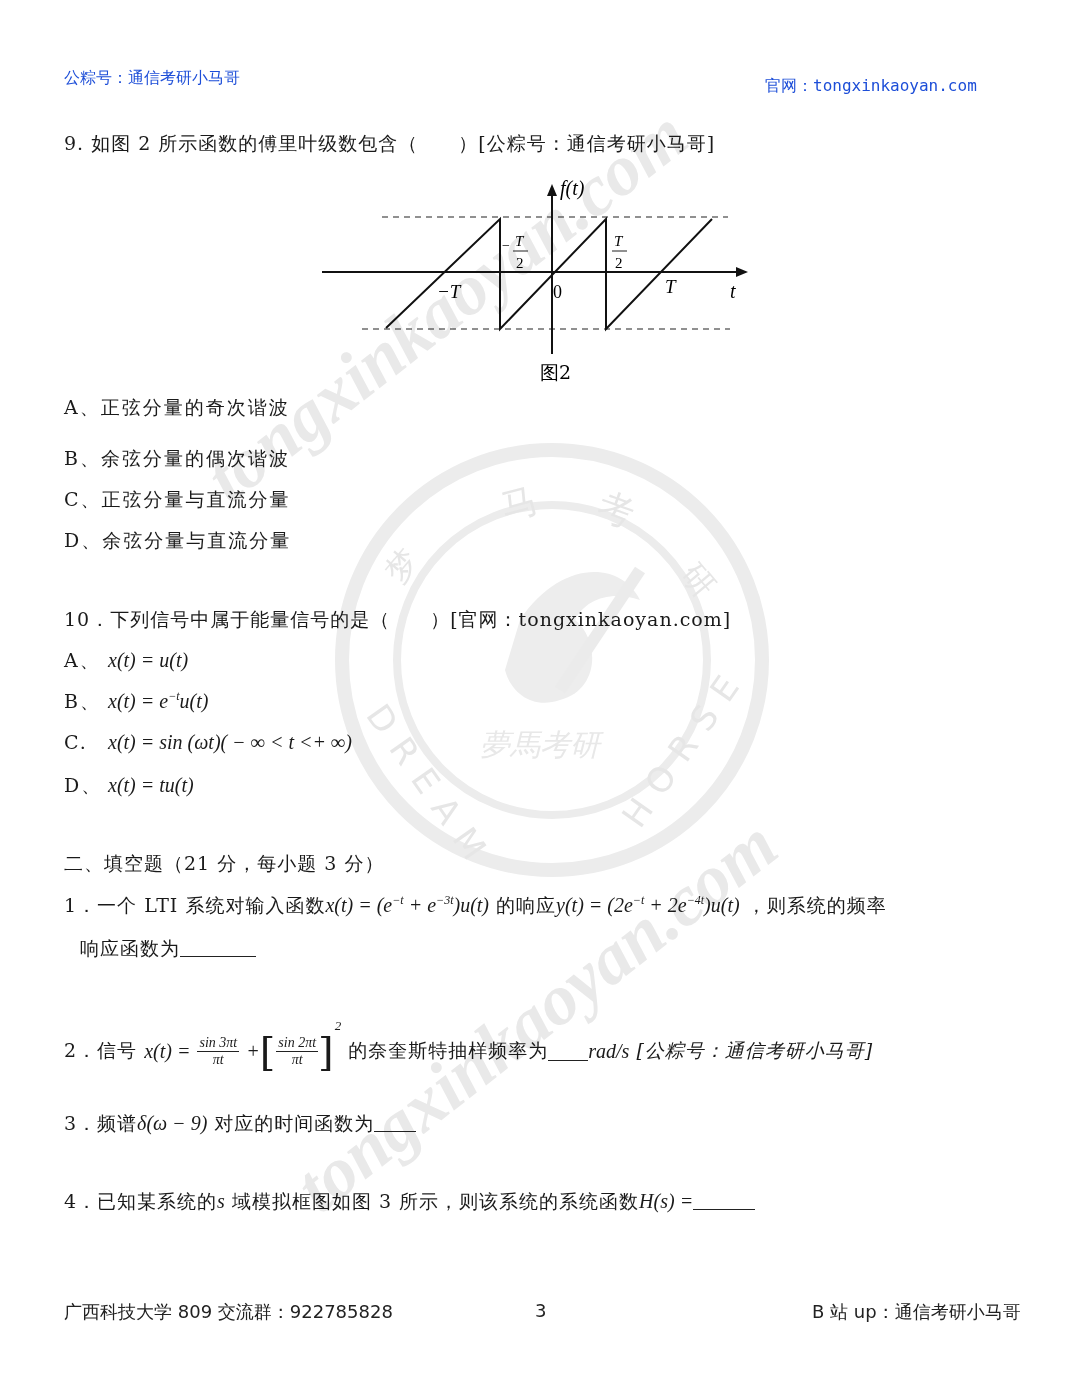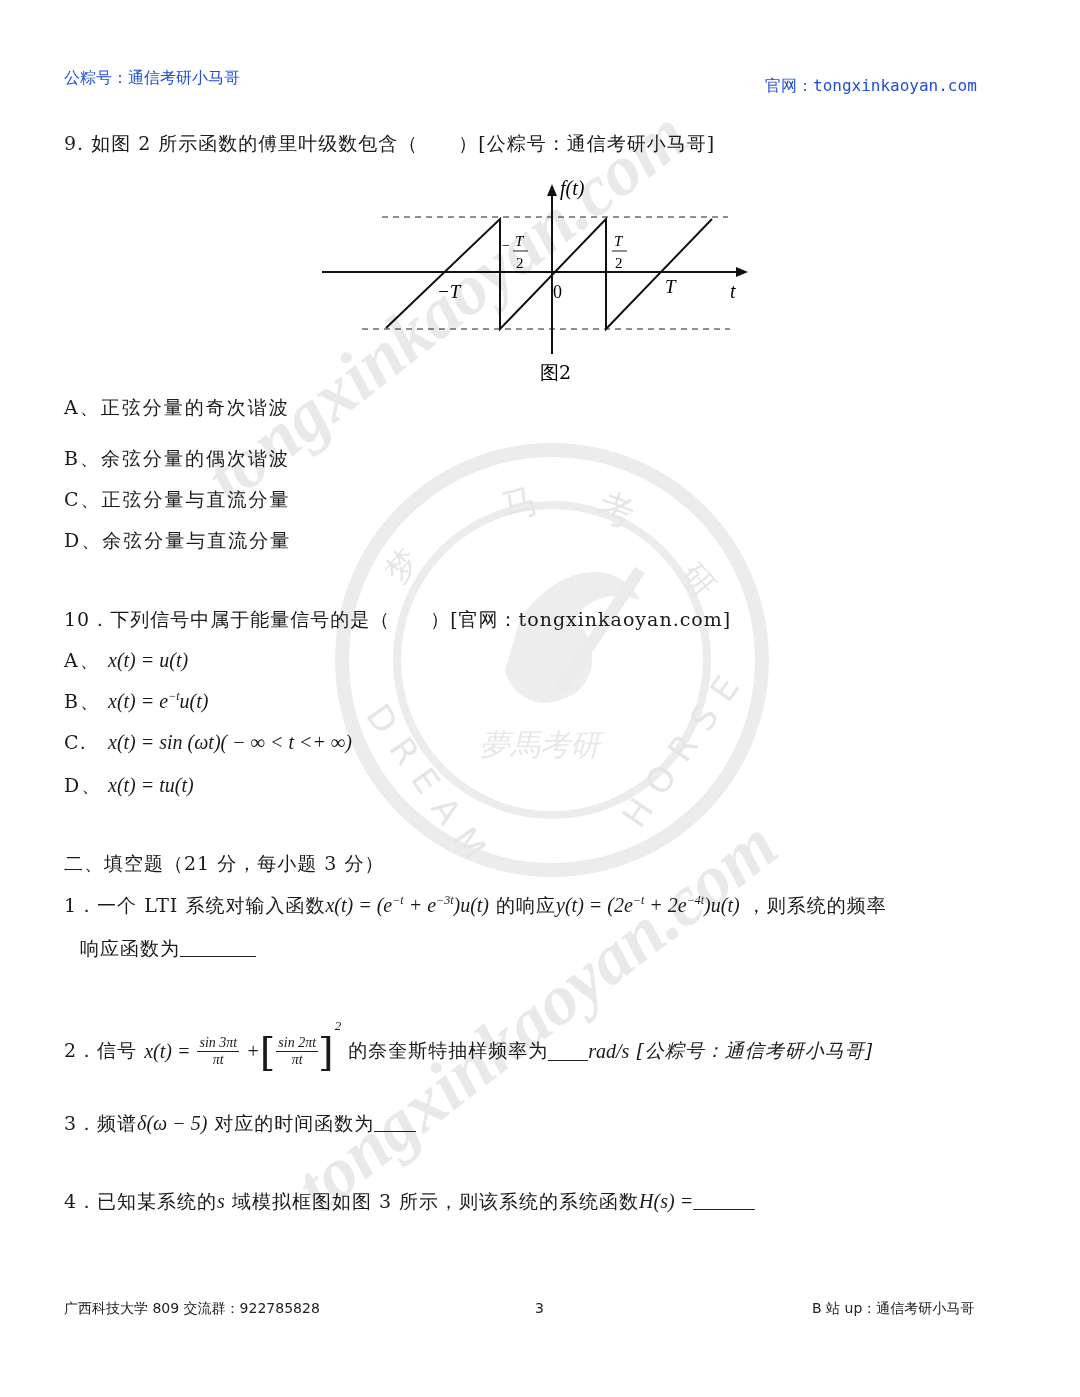--- a/index.html
+++ b/index.html
@@ -12,21 +12,21 @@
   .hdr { font-family: "DejaVu Sans Mono", "Liberation Mono", monospace; font-size: 16px; color: #1d4ed8; }
   .q { font-size: 19px; letter-spacing: 1px; }
   .opt { font-size: 19px; letter-spacing: 2px; }
   .math { font-family: "Liberation Serif", "DejaVu Serif", serif; font-style: italic; letter-spacing: 0; font-size: 20px; }
   sup { font-size: 12px; vertical-align: 8px; }
   .blank { display: inline-block; border-bottom: 1px solid #222; height: 18px; vertical-align: -2px; }
   .frac { display: inline-block; text-align: center; vertical-align: middle; font-size: 14px; line-height: 16px; }
   .frac .num { display: block; border-bottom: 1px solid #222; padding: 0 2px; }
   .frac .den { display: block; }
   .bracket { display:inline-block; vertical-align: middle; font-size: 40px; font-style: normal; line-height: 40px; font-weight: 200; }
-  .foot { font-family: "DejaVu Sans", "Liberation Sans", sans-serif; font-size: 14px; color: #222; }
+  .foot { font-family: "DejaVu Sans", "Liberation Sans", sans-serif; font-size: 18px; color: #222; }
   .wm-text { font-family: "Liberation Serif", serif; font-style: italic; font-weight: bold; fill: #e9e9e9; }
   .fig-caption { font-family: "DejaVu Serif", serif; font-size: 19px; }
   .watermark { position: absolute; left: 0; top: 0; pointer-events: none; }
 </style>
 </head>
 <body>
 
 <svg class="watermark" width="1080" height="1397" viewBox="0 0 1080 1397">
   <g opacity="1">
     <circle cx="552" cy="660" r="210" fill="none" stroke="#ececec" stroke-width="14"></circle>
@@ -112,21 +112,21 @@
 
 <div class="abs q" style="left:64px; top:1018px;">
   <span style="vertical-align:middle;">2．信号 </span>
   <span class="math" style="vertical-align:middle;text-align:center;">x(t) =</span>
   <span class="frac math"><span class="num">sin 3πt</span><span class="den">πt</span></span>
   <span class="math" style="vertical-align:middle;">+</span><span class="bracket">[</span><span class="frac math"><span class="num">sin 2πt</span><span class="den">πt</span></span><span class="bracket">]</span><sup class="math" style="vertical-align:26px;font-size:13px;">2</sup>
   <span style="vertical-align:middle;"> 的奈奎斯特抽样频率为</span><span class="blank" style="width:40px;vertical-align:middle;"></span><span class="math" style="vertical-align:middle;">rad/s</span><span style="vertical-align:middle;font-style:italic;"> [公粽号：通信考研小马哥]</span>
 </div>
 
 <div class="abs q" style="left:64px; top:1111px;">
-  <span>3．频谱</span><span class="math">δ(ω − 5)</span><span> 对应的时间函数为</span><span class="blank" style="width:42px;"></span>
+  <span>3．频谱</span><span class="math">δ(ω − 9)</span><span> 对应的时间函数为</span><span class="blank" style="width:42px;"></span>
 </div>
 
 <div class="abs q" style="left:64px; top:1189px;">
   <span>4．已知某系统的</span><span class="math">s</span><span> 域模拟框图如图 3 所示，则该系统的系统函数</span><span class="math">H(s) =</span><span class="blank" style="width:62px;"></span>
 </div>
 
 <div class="abs foot" style="left:64px; top:1300px;">广西科技大学 809 交流群：922785828</div>
 <div class="abs foot" style="left:535px; top:1300px;">3</div>
 <div class="abs foot" style="left:812px; top:1300px;">B 站 up：通信考研小马哥</div>
 

